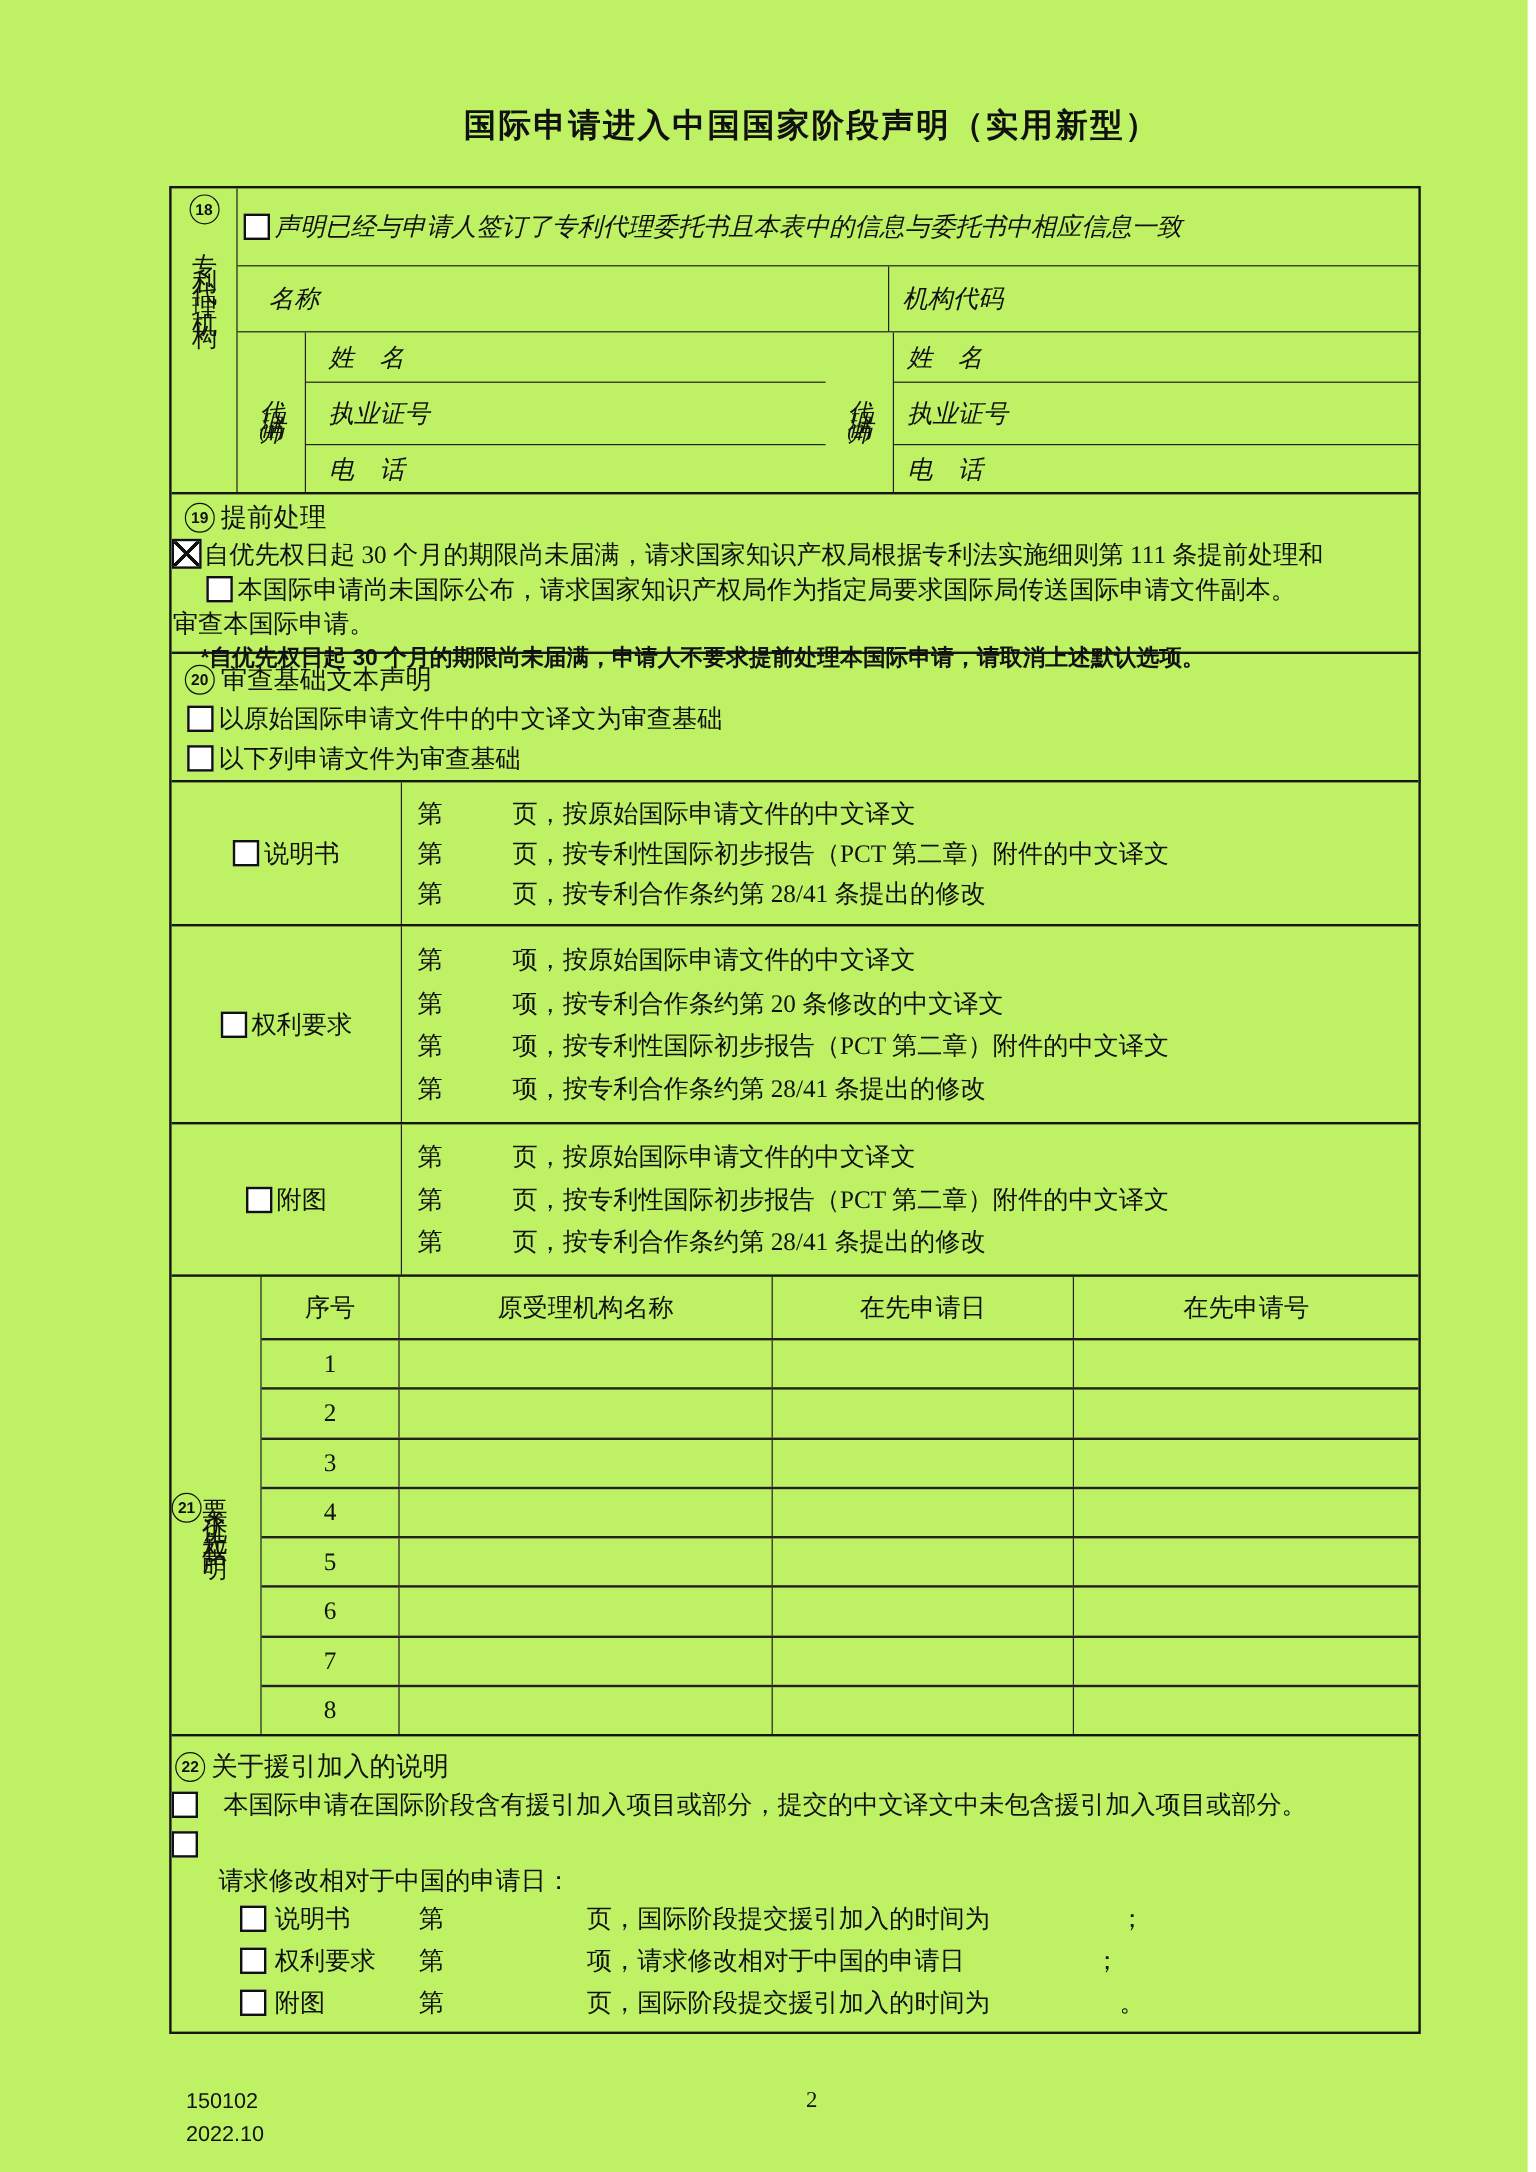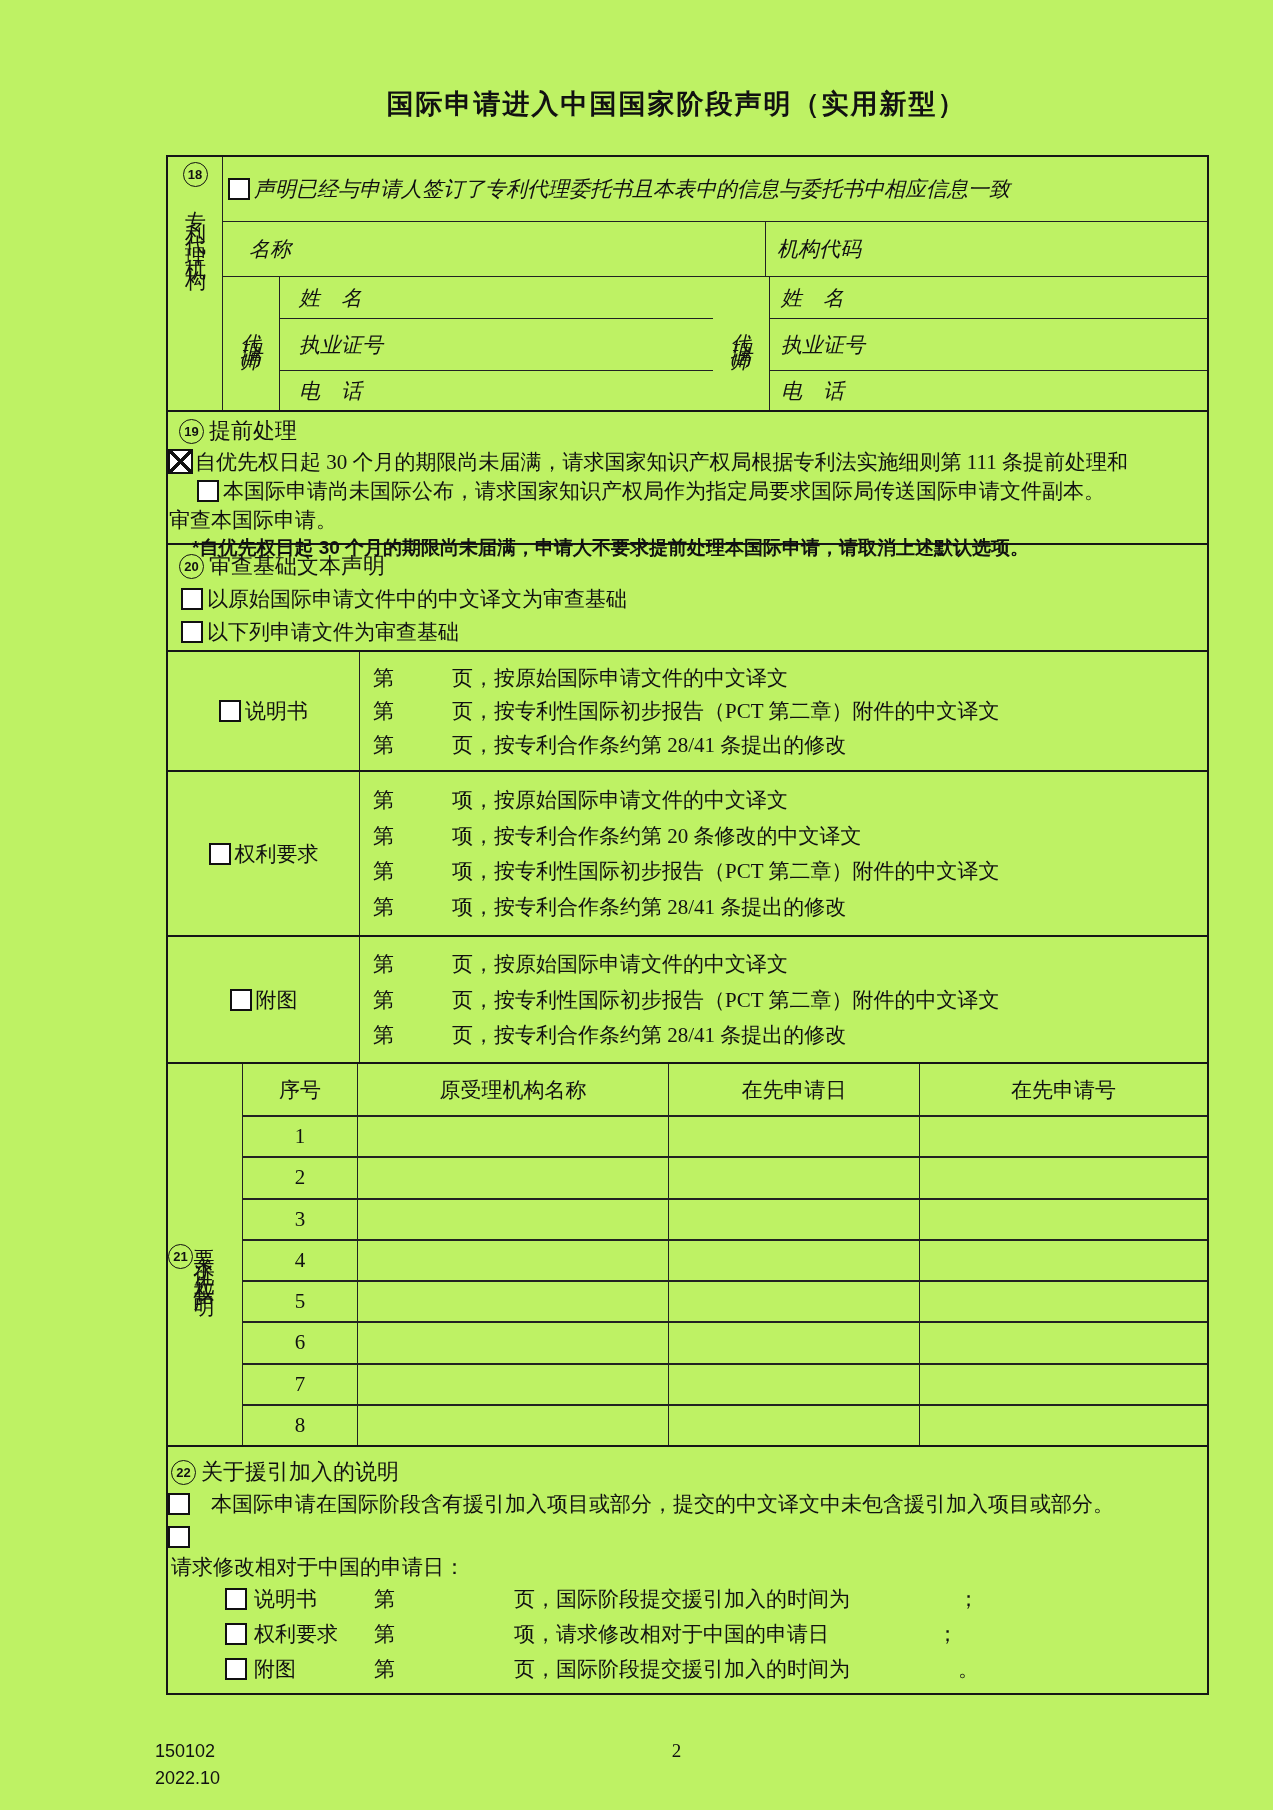--- a/index.html
+++ b/index.html
@@ -11,21 +11,21 @@
     color: #111;
     font-family: "Liberation Serif", "DejaVu Serif", serif;
     font-size: 21px;
     overflow: hidden;
   }
   .title {
     position: absolute; left: 155px; top: 86px; width: 1043px;
     text-align: center; font-size: 27px; font-weight: bold; letter-spacing: 2px;
   }
   .form {
-    position: absolute; left: 166px; top: 155px; width: 1043px; height: 1540px;
+    position: absolute; left: 141px; top: 155px; width: 1043px; height: 1540px;
     border: 2px solid #161616;
     display: flex; flex-direction: column;
   }
   .sec { border-bottom: 2px solid #161616; }
   .sec:last-child { border-bottom: none; }
 
   
   .cnum {
     width: 25px; height: 25px; border: 1.6px solid #111; border-radius: 50%;
     display: inline-flex; align-items: center; justify-content: center;
@@ -114,21 +114,21 @@
   .tc0 { width: 115px; flex: none; }
   .tc1 { width: 311px; flex: none; }
   .tc2 { width: 251px; flex: none; }
   .tc3 { flex: 1; }
   .trow.body { flex: 1; }
 
   
   .s22 { flex: 1; padding-top: 10px; }
   .s22 .hline { height: 30px; font-size: 22px; }
   .s22 .oline { height: 33px; padding-left: 0px; gap: 21px; }
-  .s22 .cont { height: 28px; padding-left: 3px; display:flex; align-items:center; }
+  .s22 .cont { height: 28px; padding-left: 3px; display:flex; align-items:center;margin-left:36px; }
   .s22-item { display: flex; align-items: center; height: 35px; padding-left: 57px; white-space: nowrap; }
   .s22-item .lbl { width: 127px; padding-left: 7px; flex: none; }
   .s22-item .blank { width: 119px; flex: none; }
   .s22-item .end { margin-left: 108px; }
 
   
   .footer-code {
     position: absolute; left: 155px; top: 1738px; line-height: 27px;
     font-family: "Liberation Sans", sans-serif; font-size: 18px;
   }

